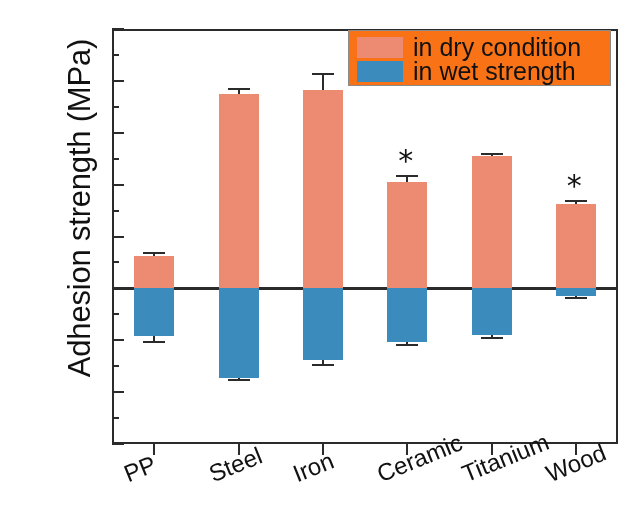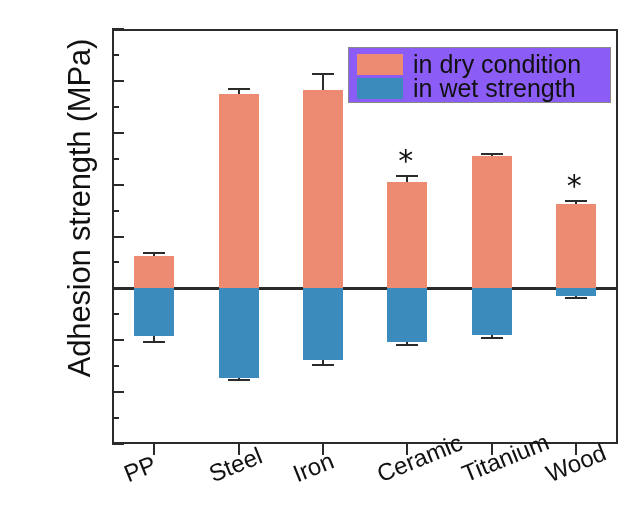--- a/index.html
+++ b/index.html
@@ -111,25 +111,25 @@
     font-size: 30px;
     color: #111111;
     line-height: 1;
     font-family: "DejaVu Sans", sans-serif;
   }
 
   
   #legend {
     position: absolute;
     left: 348px;
-    top: 47px;
+    top: 30px;
     width: 263px;
     height: 56px;
     border: 1px solid #8a8a8a;
-    background: #8b5cf6;
+    background: #f97316;
     box-sizing: border-box;
   }
   .legend-row {
     position: absolute;
     left: 8px;
     height: 24px;
   }
   .legend-swatch {
     position: absolute;
     left: 0;

